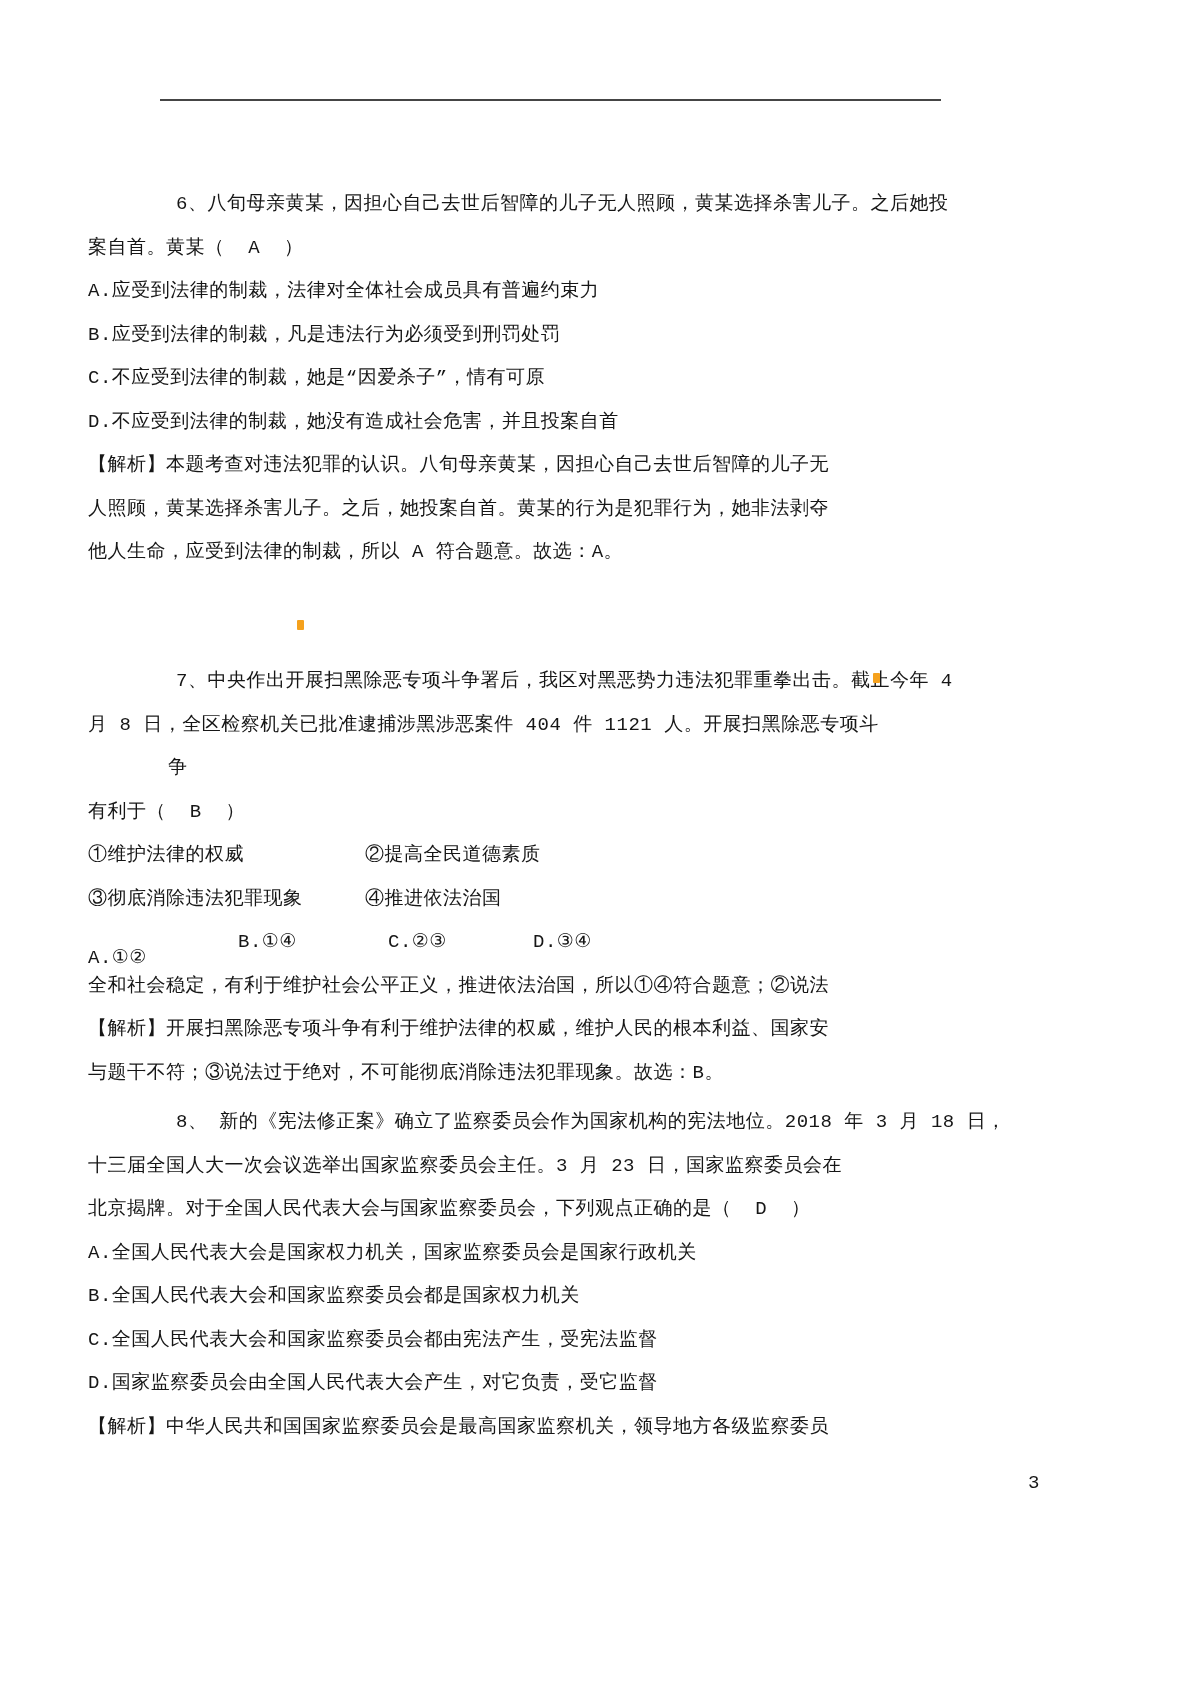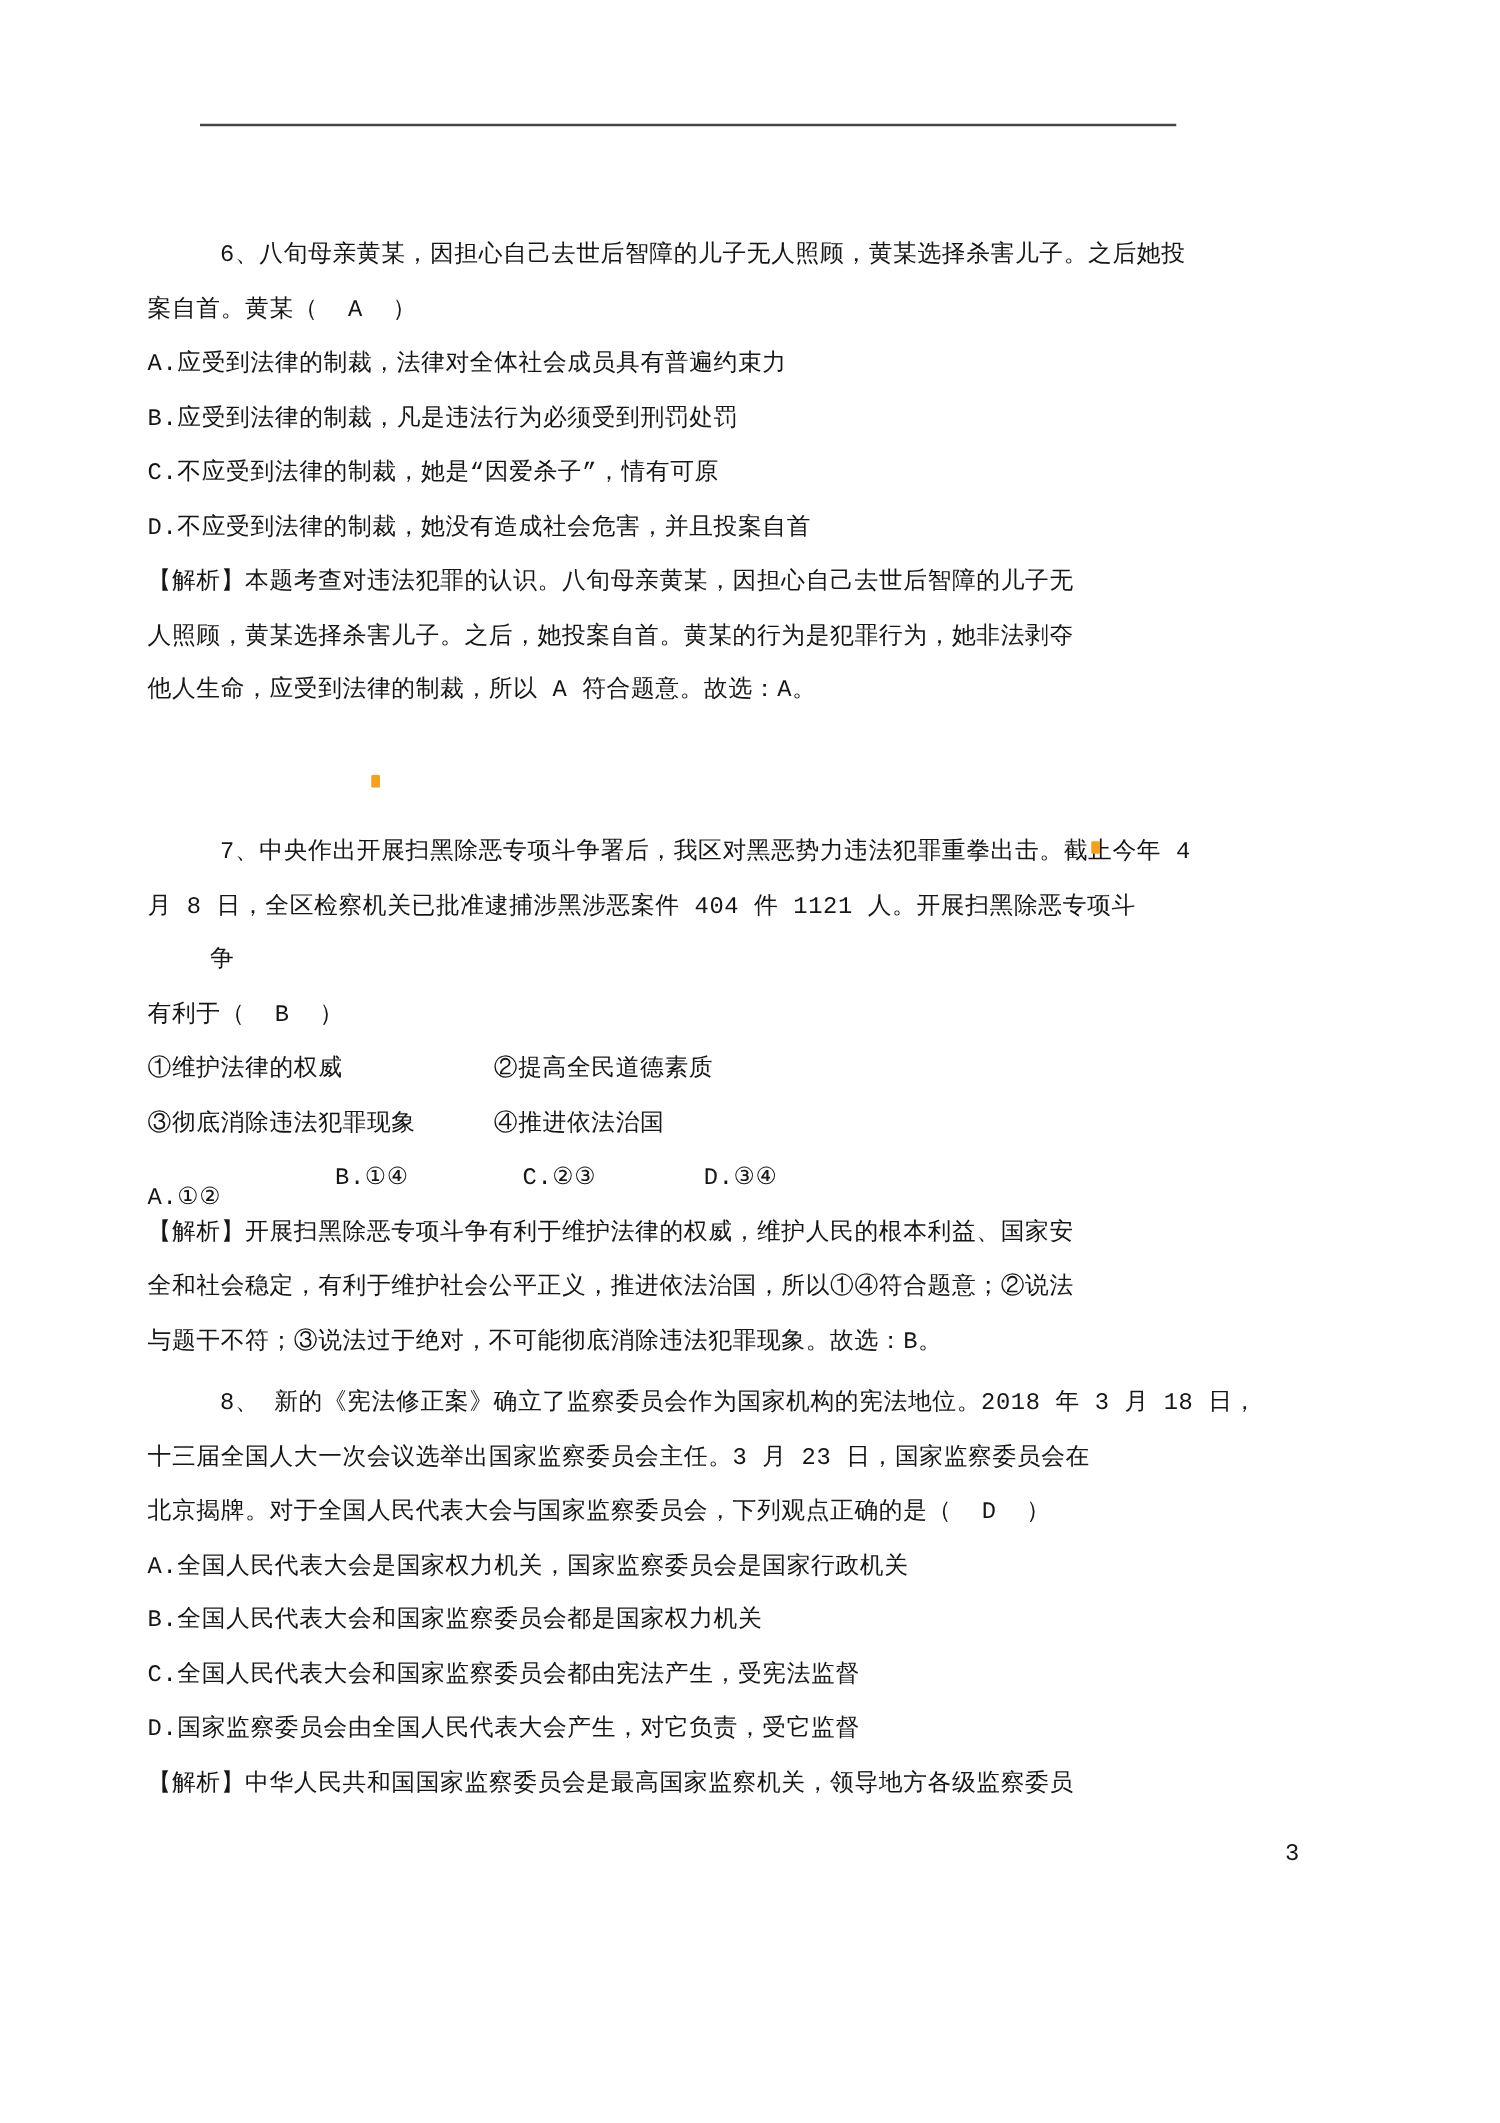--- a/index.html
+++ b/index.html
@@ -32,21 +32,21 @@
   .line {
     height: 43.5px;
     display: flex;
     align-items: center;
     white-space: pre;
     font-size: 19px;
     letter-spacing: 0.5px;
     line-height: 1;
   }
   .ind-first { padding-left: 176px; }
-  .ind-cont  { padding-left: 118px; }
+  .ind-cont  { padding-left: 88px; }
   .ind-flush { padding-left: 168px; }
   .col-a { display: inline-block; width: 277px; }
   .ans-a { display: inline-block; width: 150px; margin-top: 32px; }
   .ans-b { display: inline-block; width: 150px; }
   .ans-c { display: inline-block; width: 145px; }
   .mark {
     position: absolute;
     width: 7px;
     height: 10px;
     background: #f5a11d;
@@ -91,22 +91,22 @@
     <div class="line ind-cont">
       <span class="col-a">③彻底消除违法犯罪现象</span>
       <span>④推进依法治国</span>
     </div>
     <div class="line ind-cont">
       <span class="ans-a">A.①②</span>
       <span class="ans-b">B.①④</span>
       <span class="ans-c">C.②③</span>
       <span>D.③④</span>
     </div>
+    <div class="line ind-cont">全和社会稳定，有利于维护社会公平正义，推进依法治国，所以①④符合题意；②说法</div>
     <div class="line ind-cont">【解析】开展扫黑除恶专项斗争有利于维护法律的权威，维护人民的根本利益、国家安</div>
-    <div class="line ind-cont">全和社会稳定，有利于维护社会公平正义，推进依法治国，所以①④符合题意；②说法</div>
     <div class="line ind-cont">与题干不符；③说法过于绝对，不可能彻底消除违法犯罪现象。故选：B。</div>
   </div>
 
   <div class="q" style="top:1101px">
     <div class="line ind-first">8、 新的《宪法修正案》确立了监察委员会作为国家机构的宪法地位。2018 年 3 月 18 日，</div>
     <div class="line ind-cont">十三届全国人大一次会议选举出国家监察委员会主任。3 月 23 日，国家监察委员会在</div>
     <div class="line ind-cont">北京揭牌。对于全国人民代表大会与国家监察委员会，下列观点正确的是（  D  ）</div>
     <div class="line ind-cont">A.全国人民代表大会是国家权力机关，国家监察委员会是国家行政机关</div>
     <div class="line ind-cont">B.全国人民代表大会和国家监察委员会都是国家权力机关</div>
     <div class="line ind-cont">C.全国人民代表大会和国家监察委员会都由宪法产生，受宪法监督</div>

